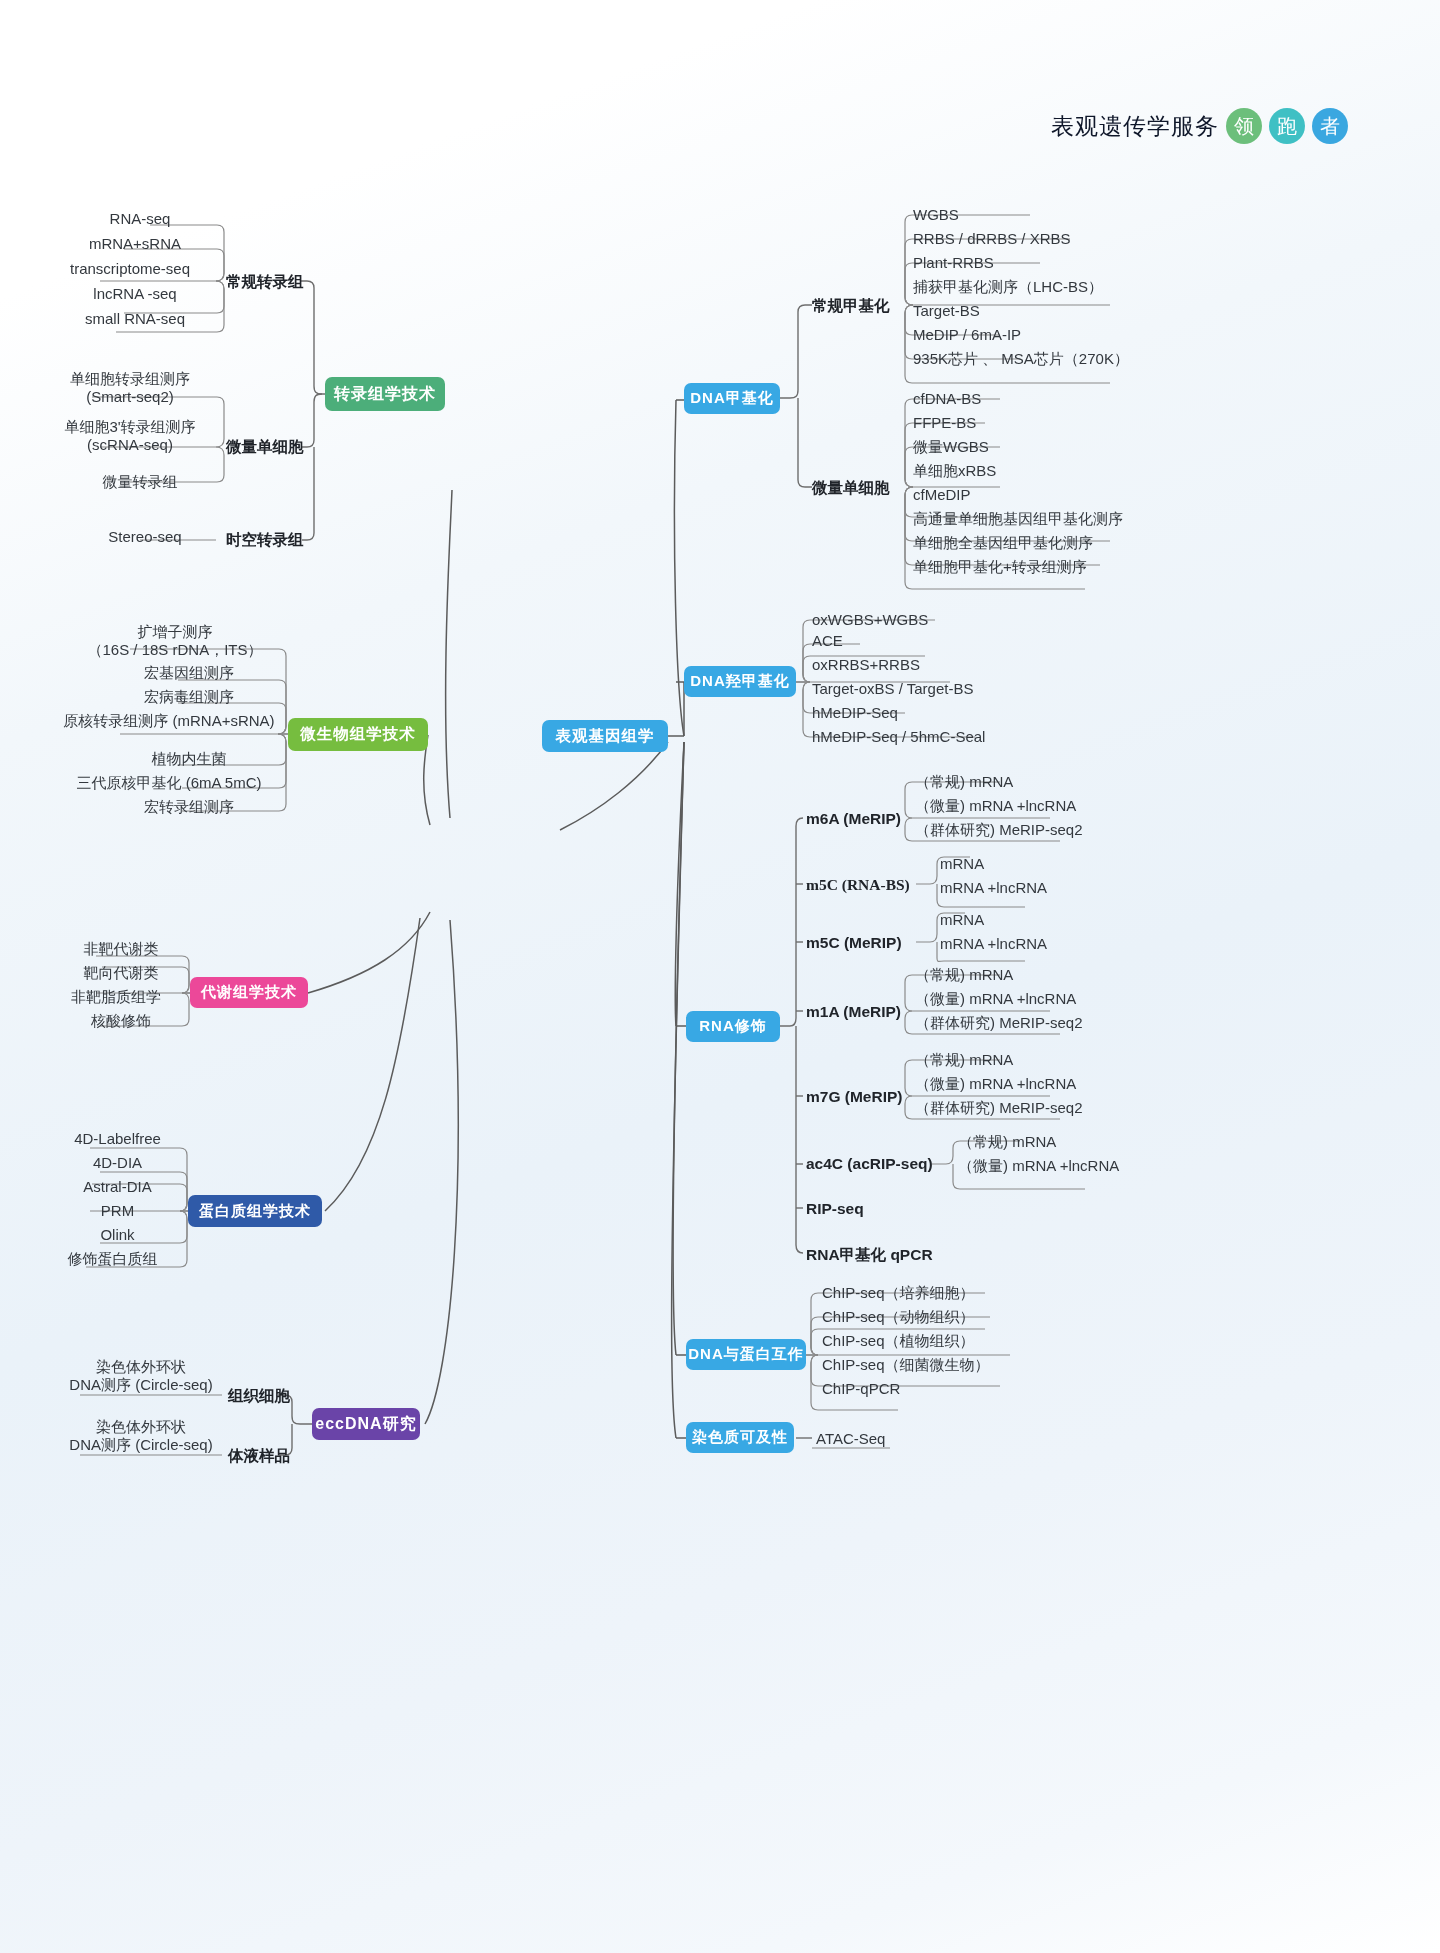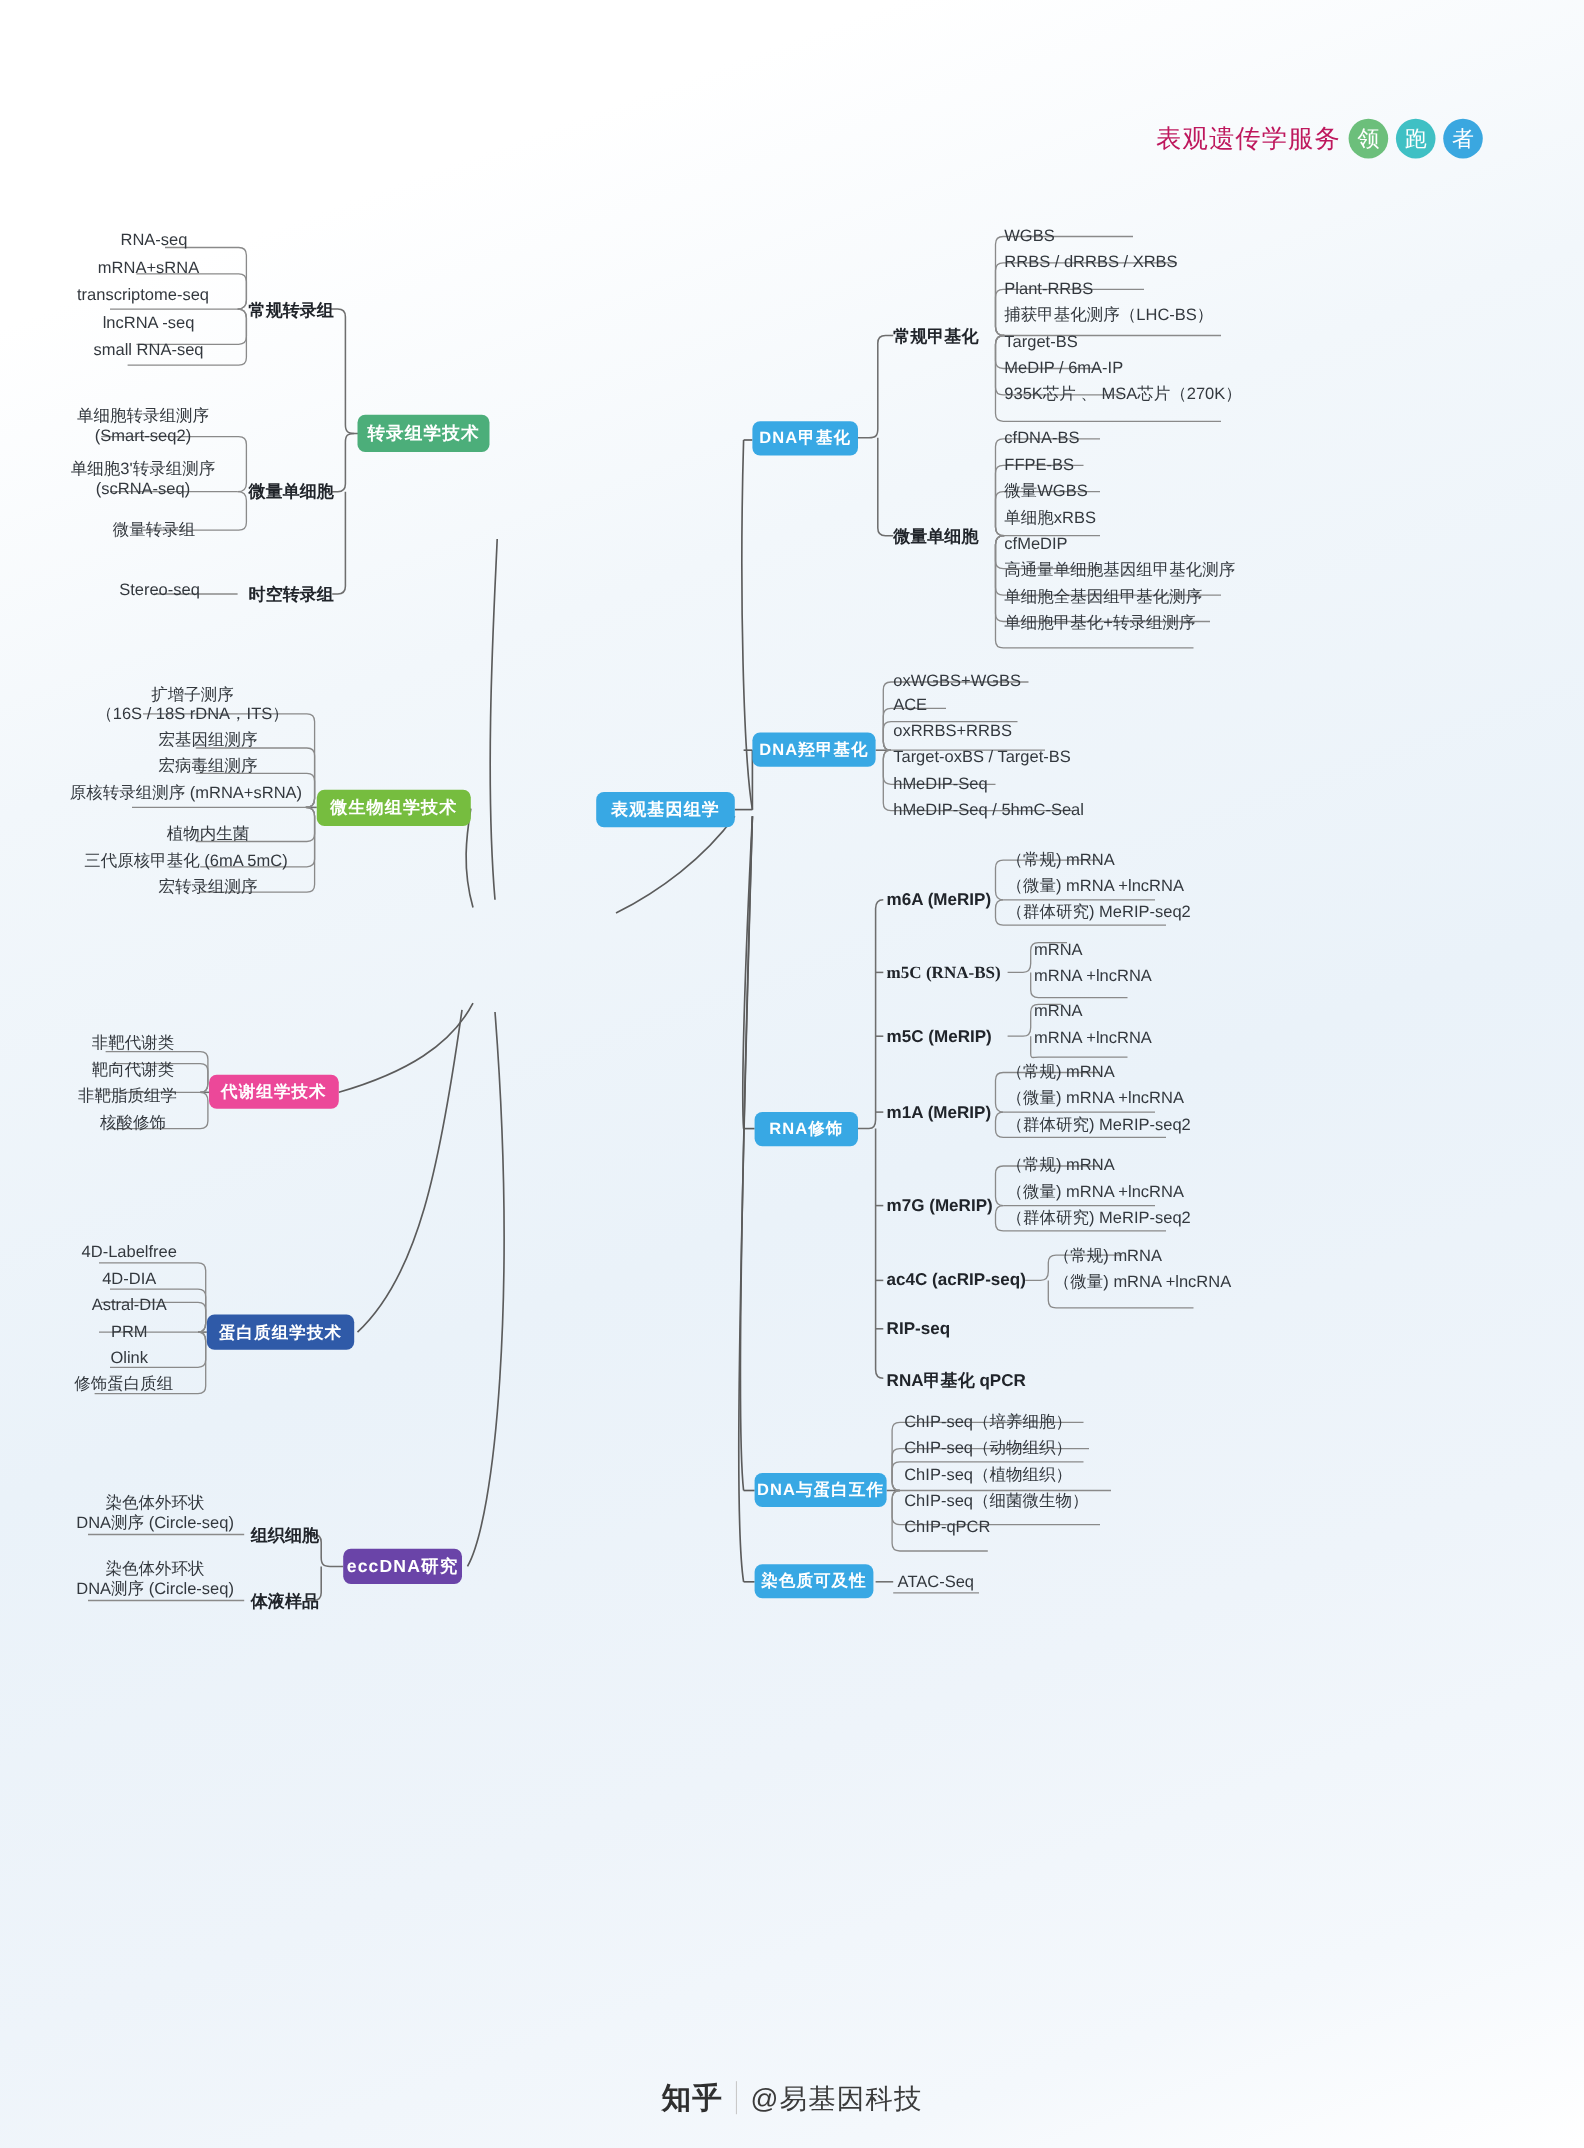--- a/index.html
+++ b/index.html
@@ -12,21 +12,21 @@
   }
   #canvas { position:absolute; inset:0; }
   svg.wires { position:absolute; left:0; top:0; width:1440px; height:1953px; pointer-events:none; }
 
   
   .logo { position:absolute; left:88px; top:95px; display:flex; align-items:center; gap:10px; }
   .logo-word { font-size:27px; letter-spacing:7px; font-weight:700; color:#2d3338; }
   .logo-cn { font-size:30px; font-weight:700; color:#2d3338; letter-spacing:2px; }
   .helix { width:44px; height:58px; }
   .tagline { position:absolute; right:92px; top:108px; display:flex; align-items:center; gap:7px; }
-  .tagline-text { font-size:23px; color:#be185d; letter-spacing:1px; }
+  .tagline-text { font-size:23px; color:#0f172a; letter-spacing:1px; }
   .pill { width:36px; height:36px; border-radius:50%; color:#fff; font-size:20px;
           display:flex; align-items:center; justify-content:center; font-weight:500; }
   .pill.g { background:#6cbf7b; }
   .pill.t { background:#3fc0c4; }
   .pill.b { background:#3aa7e0; }
 
   
   .center-node {
     position:absolute; left:365px; top:810px; width:255px; height:108px;
     background:#0d5fa8; border-radius:50%; color:#fff;
@@ -393,19 +393,14 @@
   <div class="leaf r" style="left:822px;top:1380px;">ChIP-qPCR</div>
 
   <div class="chip blue" style="left:686px;top:1422px;width:108px;height:31px;font-size:15px;">染色质可及性</div>
   <svg class="wires">
     <g fill="none" stroke="#8a8a8a" stroke-width="1.2">
         <path d="M812 1448 L890 1448"></path>
       </g>
   </svg>
   <div class="leaf r" style="left:816px;top:1430px;">ATAC-Seq</div>
 
-  <div class="footer">
-    <span class="zh-mark">知乎</span>
-    <span class="zh-sep"></span>
-    <span class="zh-name">@易基因科技</span>
-  </div>
 
 </div>
 
 </body></html>

